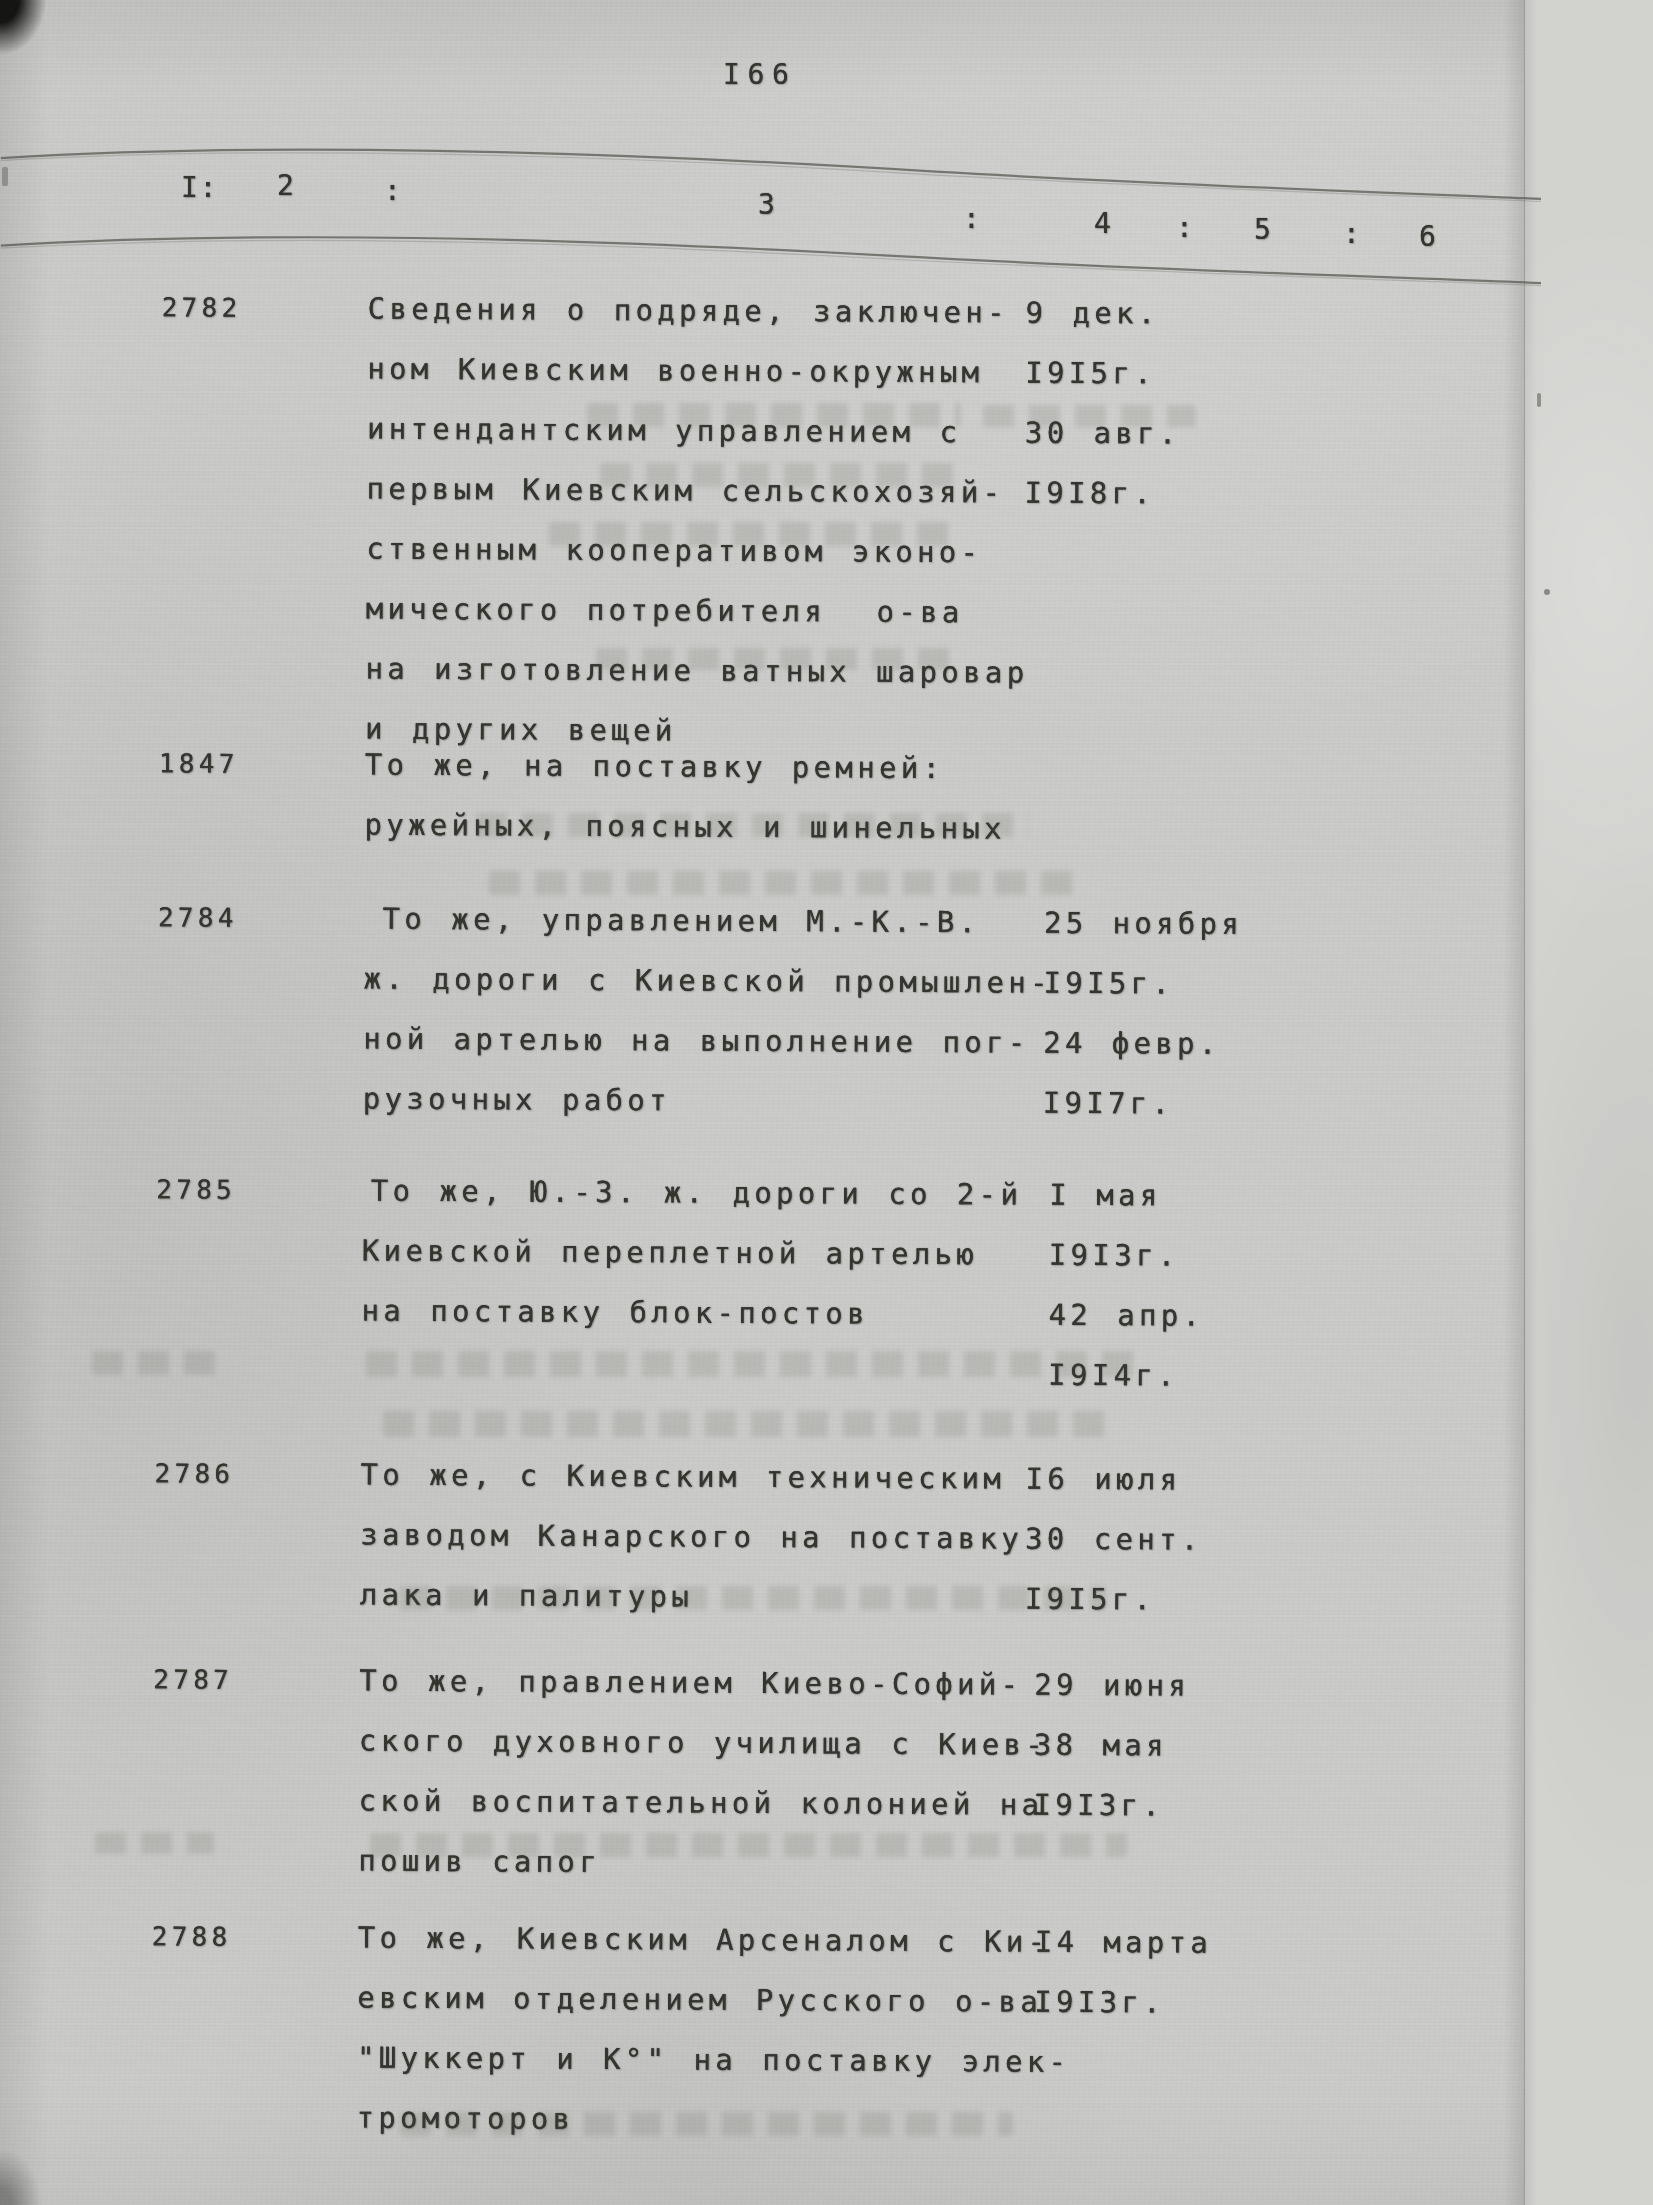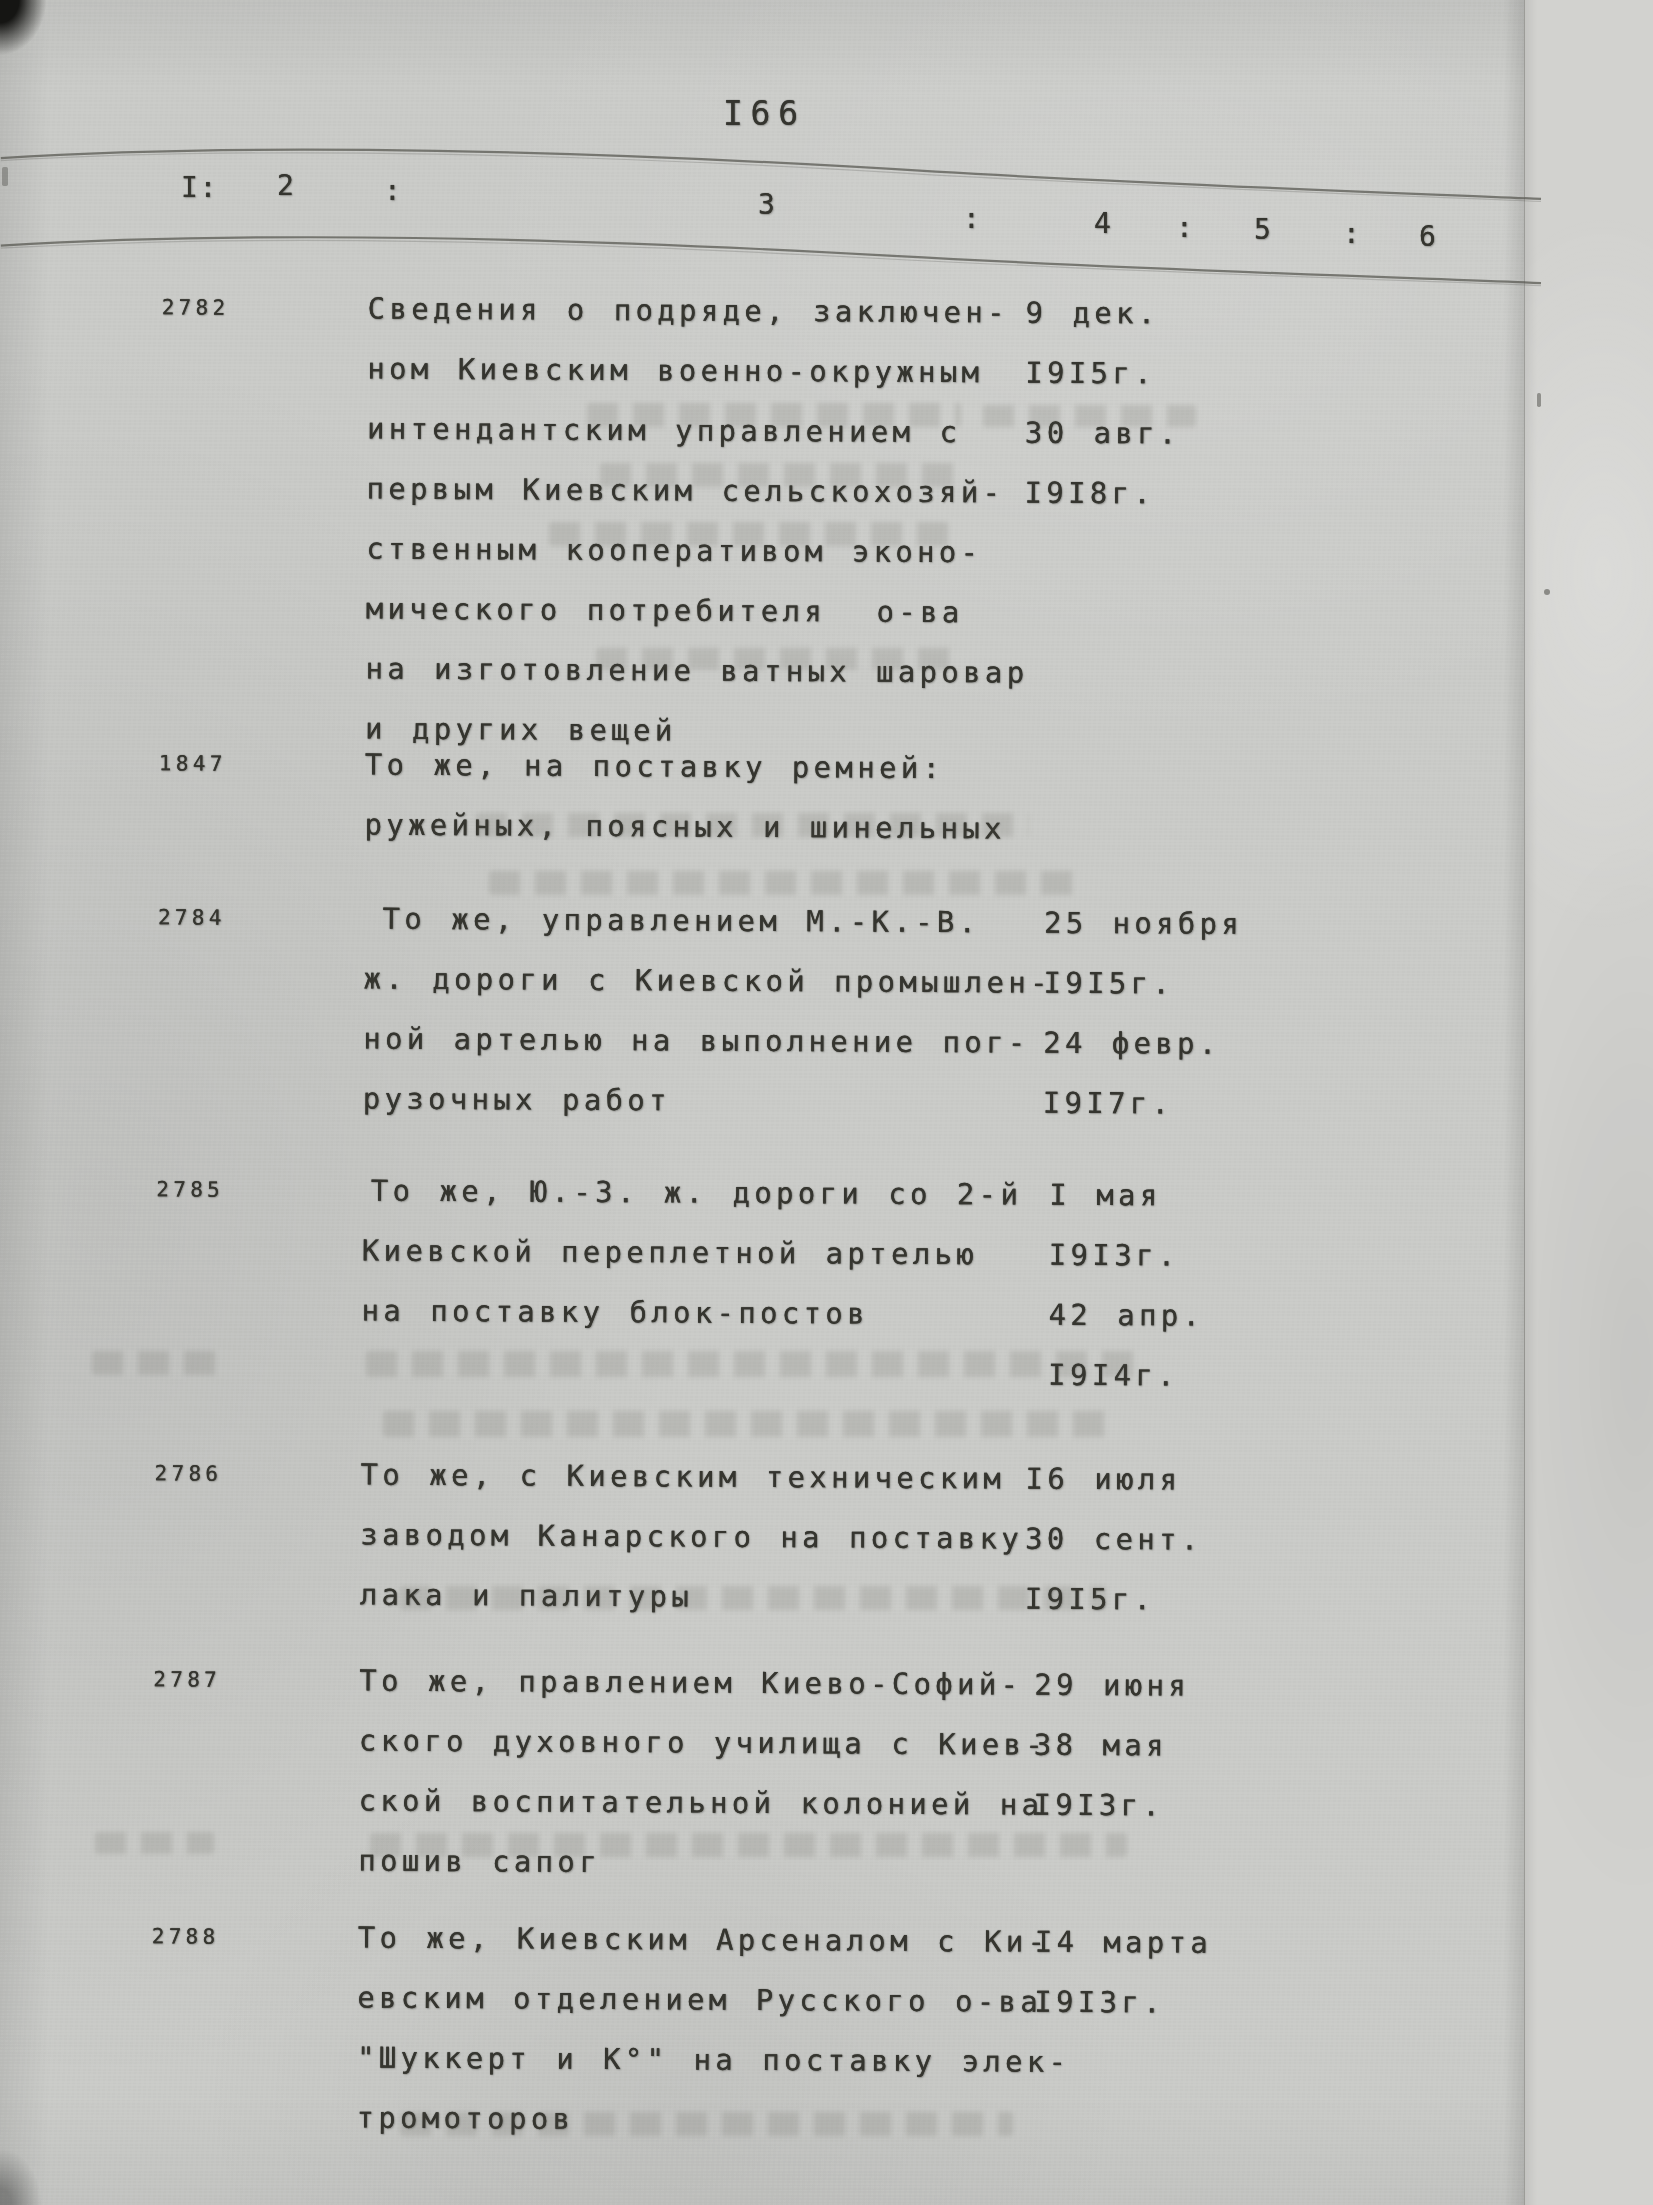--- a/index.html
+++ b/index.html
@@ -53,27 +53,27 @@
   .speck.s3{left:1.7px;top:167px;width:6.8px;height:18.7px;opacity:.35;}
 
   
   .ink{
     color:#35352f;
     text-shadow:0 0 0.9px rgba(48,48,42,0.95), 0.9px 0.9px 1.7px rgba(48,48,42,0.30);
   }
   .rules-svg{position:absolute;left:0;top:0;}
   .page-number{
     position:absolute;left:723px;top:58px;
-    font-size:33px;letter-spacing:7.7px;margin-top:36px;
+    font-size:28px;letter-spacing:7.7px;
   }
   .hcell{position:absolute;font-size:28px;letter-spacing:1.7px;}
 
   .entry{position:absolute;left:0;width:1540px;height:8.5px;}
   .entries-wrap{position:absolute;inset:0;transform:rotate(0.35deg);transform-origin:102px 255px;}
-  .entry-id{position:absolute;left:162px;top:0;font-size:21px;letter-spacing:4.3px;line-height:60px;height:60px;}
+  .entry-id{position:absolute;left:162px;top:0;font-size:26px;letter-spacing:4.3px;line-height:60px;height:60px;}
   .desc{position:absolute;left:368px;top:0;}
   .dates{position:absolute;top:0;}
   .tline{height:60px;line-height:60px;font-size:29px;letter-spacing:4.3px;word-spacing:3.4px;white-space:pre;}
 
   
   .ghost{
     position:absolute;border-radius:3.4px;opacity:.13;filter:blur(2.6px);
     background:repeating-linear-gradient(90deg, #49483f 0 31px, transparent 31px 46px);
   }
 </style>

